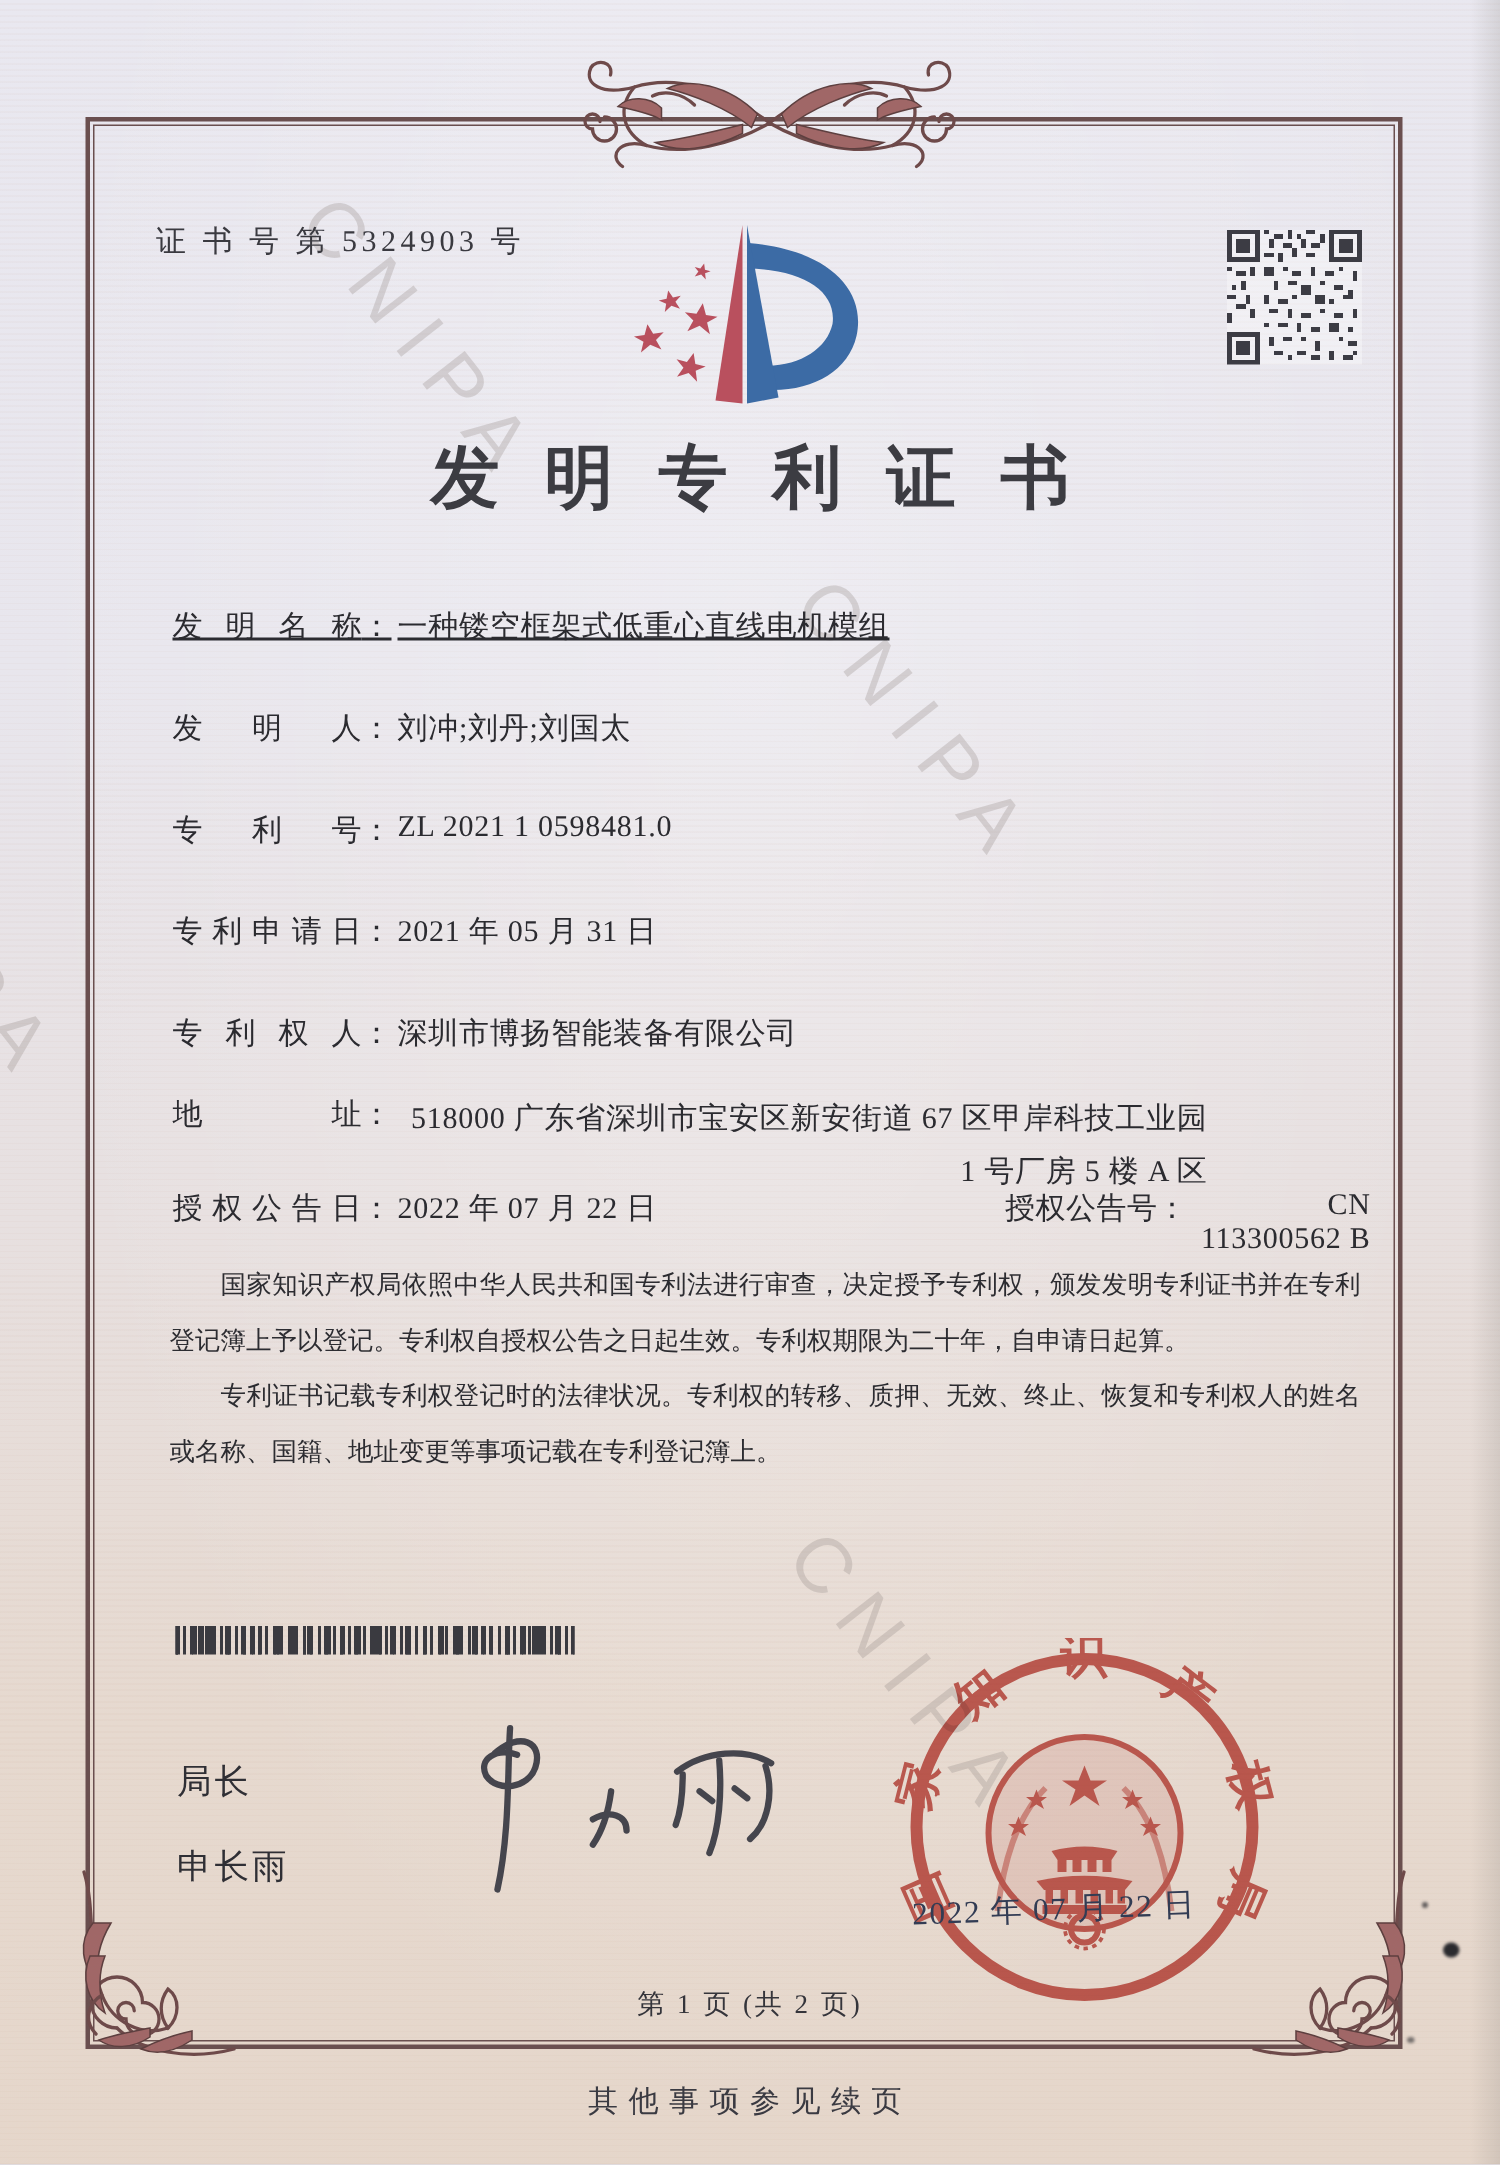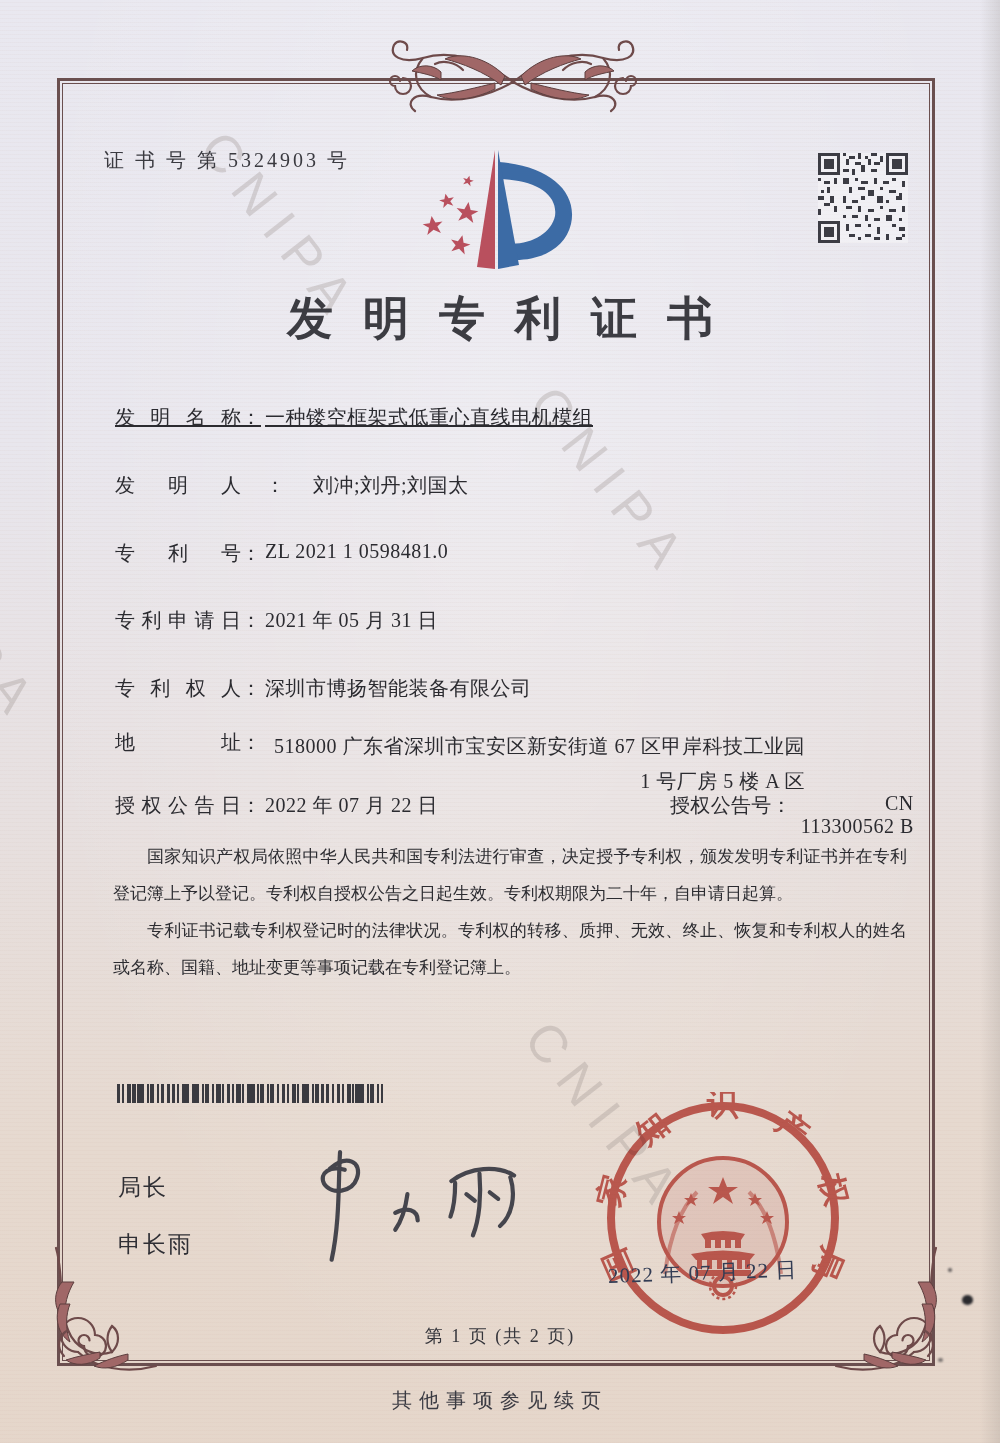--- a/index.html
+++ b/index.html
@@ -211,21 +211,21 @@
     </g>
   </svg>
 
   <div class="title">发明专利证书</div>
 
   <div class="frow" style="top:404px;text-decoration:underline;">
     <span class="flabel">发明名称</span>
       <span class="fcolon">：</span>
     <span class="fvalue">一种镂空框架式低重心直线电机模组</span>
   </div>
-  <div class="frow" style="top:472px;gap:24px;">
+  <div class="frow" style="top:472px;">
     <span class="flabel">发明人</span>
       <span class="fcolon">：</span>
     <span class="fvalue">刘冲;刘丹;刘国太</span>
   </div>
   <div class="frow" style="top:540px;">
     <span class="flabel">专利号</span>
       <span class="fcolon">：</span>
     <span class="fvalue">ZL 2021 1 0598481.0</span>
   </div>
   <div class="frow" style="top:607px;">

